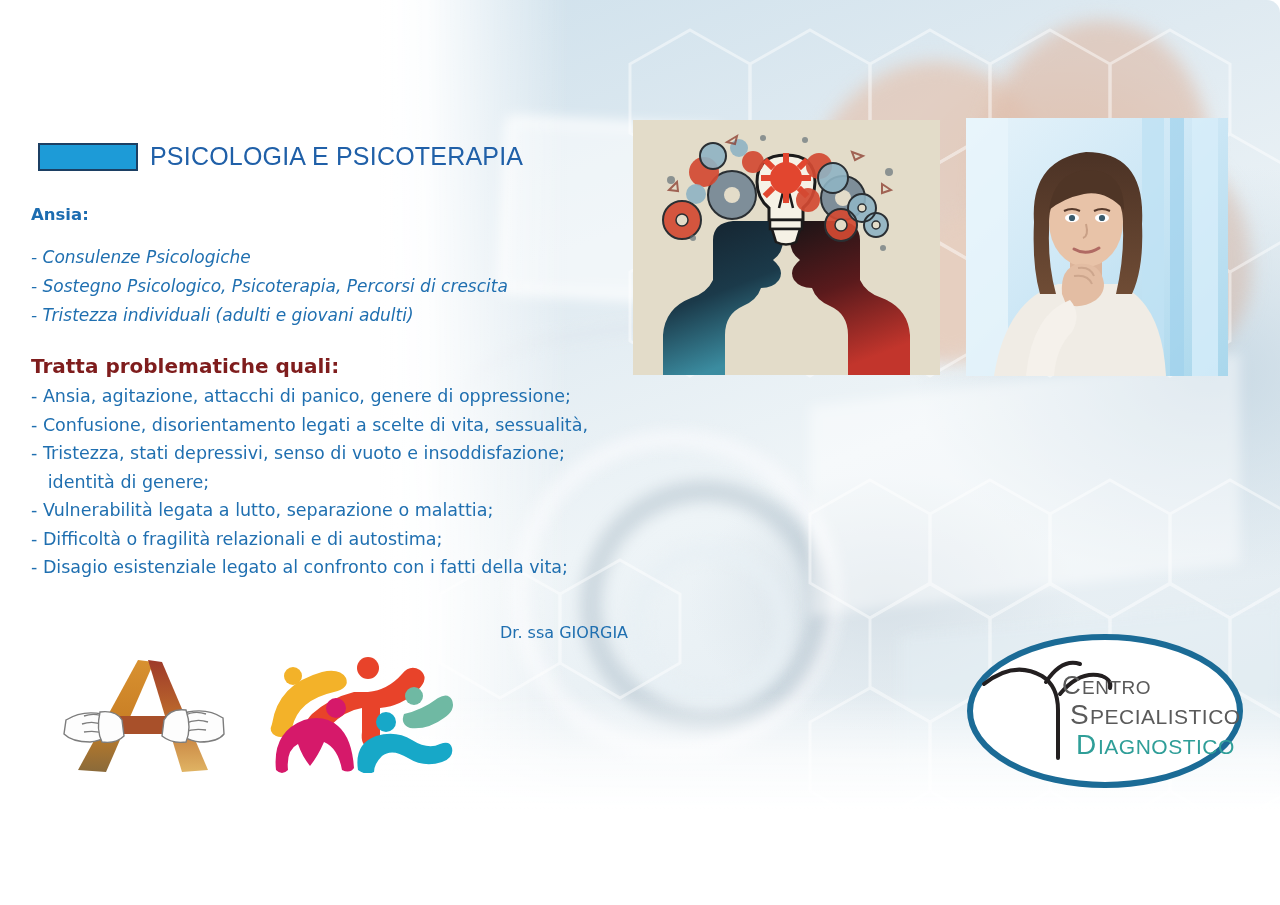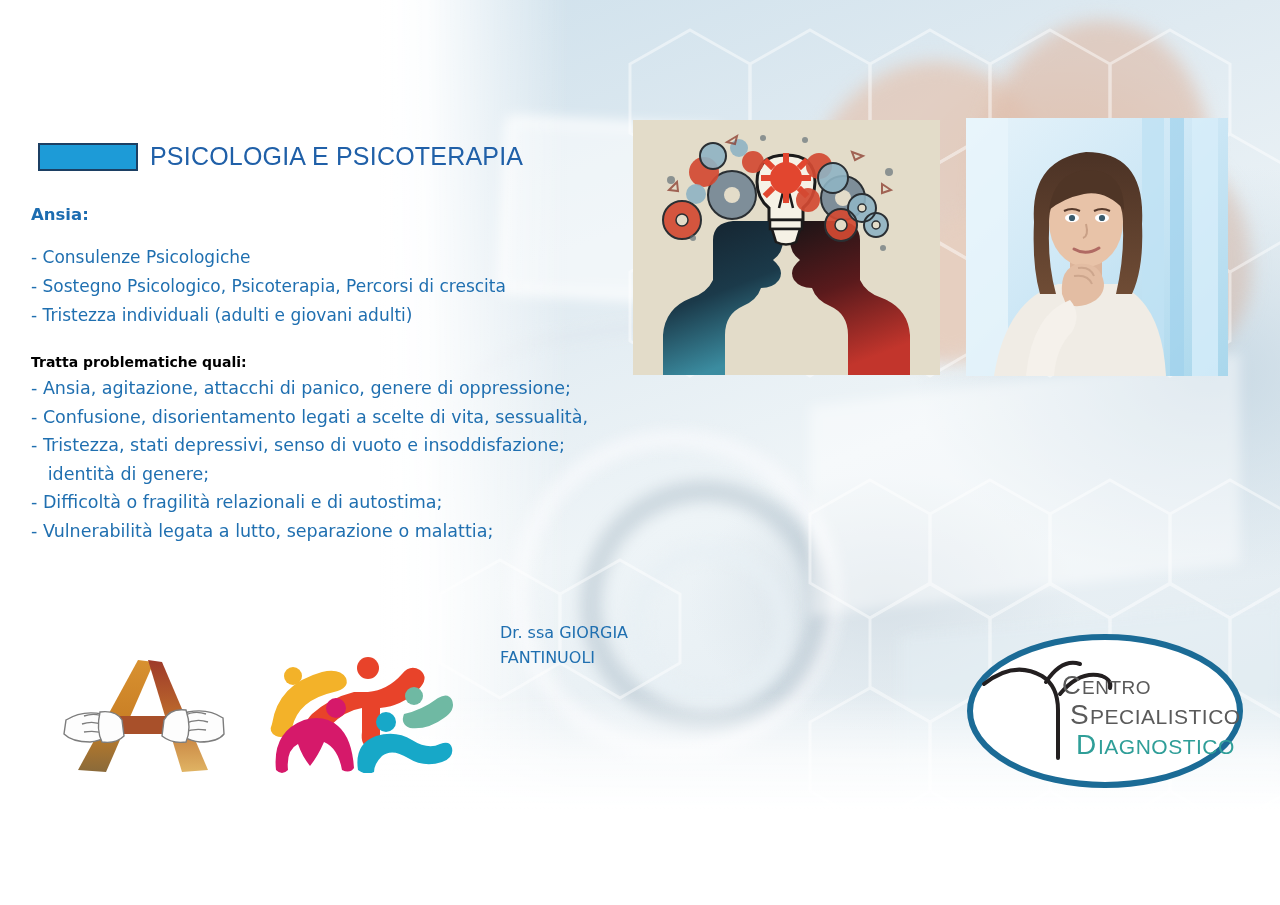--- a/index.html
+++ b/index.html
@@ -1,20 +1,20 @@
 <!DOCTYPE html>
 <html><head>
 <meta charset="utf-8">
 <style>
   * { margin:0; padding:0; box-sizing:border-box; }
   html,body{
     width:1280px; height:905px; background:#ffffff; overflow:hidden;
     font-family:"Liberation Sans", sans-serif;
   }
-  .slide{ position:relative; width:1280px; height:905px; background:#fff; overflow:hidden; }
+  .slide{ position:relative; width:1280px; height:905px; background:#fff; overflow:hidden;border-radius:13px; }
 
   
   .bg-photo{
     position:absolute; left:380px; top:0px; width:900px; height:812px;
     overflow:hidden;
   }
   .bg-base{
     position:absolute; inset:0;
     background:
       radial-gradient(ellipse 260px 180px at 76% 20%, rgba(226,201,184,.85) 0%, rgba(226,201,184,0) 62%),
@@ -61,23 +61,23 @@
   
   .title-row{ position:absolute; left:38px; top:142px; display:flex; align-items:center; gap:12px; }
   .title-chip{ width:100px; height:28px; background:#1d9bd7; border:2px solid #1c3f63; }
   .title-text{ font-size:25px; color:#2060a8; letter-spacing:.2px; white-space:nowrap;
                font-family:"Liberation Sans", sans-serif; }
 
   
   .body-col{ position:absolute; left:31px; top:205px; width:600px;
              font-family:"DejaVu Sans", sans-serif; color:#1f6fb0; }
   .lead{ font-size:16.5px; font-weight:bold; color:#1c6cb0; }
-  .list1{ margin-top:19px; }
+  .list1{ margin-top:19px;font-style:italic; }
   .list1 .li{ font-size:17px; line-height:29px; color:#1f6fb0; }
-  .sec2{ margin-top:24px; font-size:14px; font-weight:bold; color:#000000; }
+  .sec2{ margin-top:24px; font-size:20px; font-weight:bold; color:#7f1d1d; }
   .list2{ margin-top:4px; }
   .list2 .li{ font-size:17.5px; line-height:28.5px; color:#1f6fb0; white-space:pre; }
 
   .doctor{
     position:absolute; left:500px; top:620px; width:230px;
     font-family:"DejaVu Sans", sans-serif; font-size:16px; line-height:25px; color:#1f6fb0;
   }
 
   
   .img-gears{ position:absolute; left:633px; top:120px; width:307px; height:255px;
@@ -170,28 +170,28 @@
       <div class="li">- Sostegno Psicologico, Psicoterapia, Percorsi di crescita</div>
       <div class="li">- Tristezza individuali (adulti e giovani adulti)</div>
     </div>
 
     <div class="sec2">Tratta problematiche quali:</div>
     <div class="list2">
       <div class="li">- Ansia, agitazione, attacchi di panico, genere di oppressione;</div>
       <div class="li">- Confusione, disorientamento legati a scelte di vita, sessualità,</div>
       <div class="li">- Tristezza, stati depressivi, senso di vuoto e insoddisfazione;</div>
       <div class="li">   identità di genere;</div>
+      <div class="li">- Vulnerabilità legata a lutto, separazione o malattia;</div>
       <div class="li">- Difficoltà o fragilità relazionali e di autostima;</div>
-      <div class="li">- Vulnerabilità legata a lutto, separazione o malattia;</div>
+      <div class="li">- Disagio esistenziale legato al confronto con i fatti della vita;</div>
     </div>
   </div>
 
   <div class="doctor">
     <div>Dr. ssa GIORGIA</div>
-    <div>FANTINUOLI</div>
   </div>
 
   <div class="img-gears">
     <svg viewBox="0 0 307 255">
       <defs>
         <linearGradient id="gBlue" x1="0" y1="0" x2="0.3" y2="1">
           <stop offset="0%" stop-color="#14202b"></stop>
             <stop offset="55%" stop-color="#1b3a4a"></stop>
           <stop offset="100%" stop-color="#3b8ca0"></stop>
         </linearGradient>

